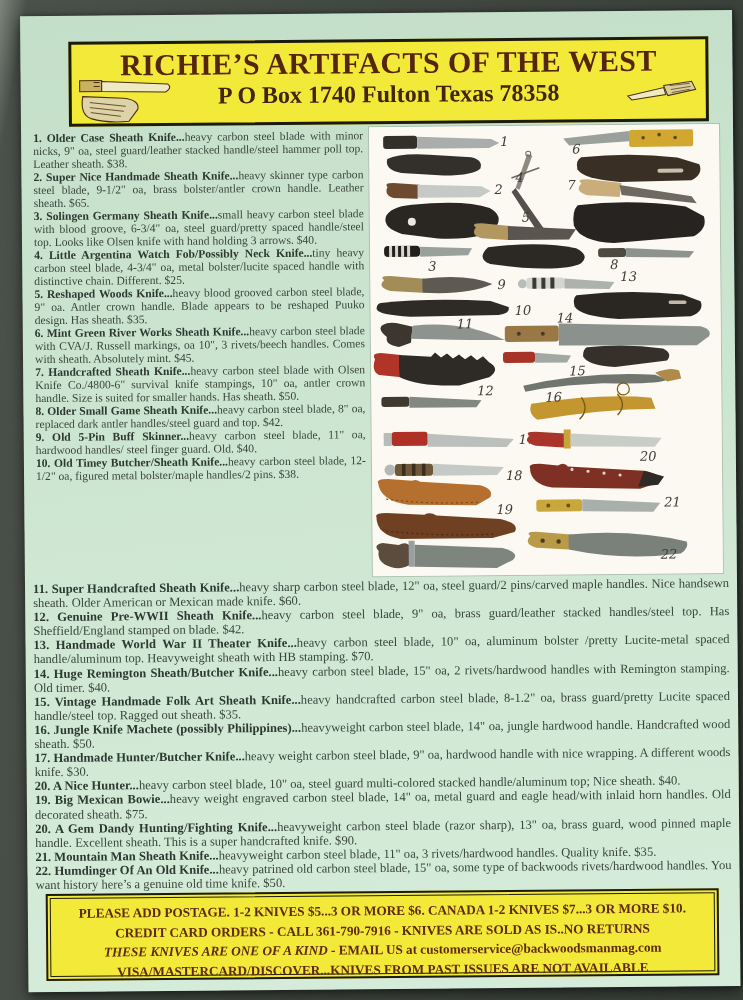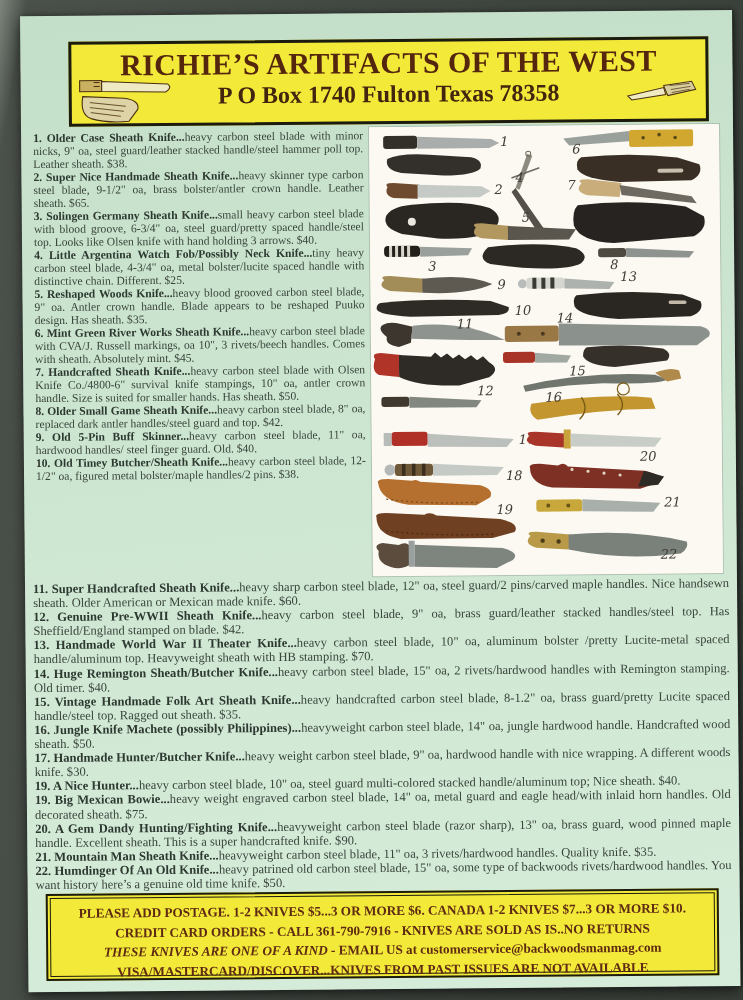--- a/index.html
+++ b/index.html
@@ -292,21 +292,21 @@
   <p class="item"><b class="lead">13. Handmade World War II Theater Knife...</b><span>heavy carbon steel blade, 10" oa, aluminum bolster /pretty Lucite-metal spaced handle/aluminum top. Heavyweight sheath with HB stamping. $70.</span></p>
 
   <p class="item"><b class="lead">14. Huge Remington Sheath/Butcher Knife...</b><span>heavy carbon steel blade, 15" oa, 2 rivets/hardwood handles with Remington stamping. Old timer. $40.</span></p>
 
   <p class="item"><b class="lead">15. Vintage Handmade Folk Art Sheath Knife...</b><span>heavy handcrafted carbon steel blade, 8-1.2" oa, brass guard/pretty Lucite spaced handle/steel top. Ragged out sheath. $35.</span></p>
 
   <p class="item"><b class="lead">16. Jungle Knife Machete (possibly Philippines)...</b><span>heavyweight carbon steel blade, 14" oa, jungle hardwood handle. Handcrafted wood sheath. $50.</span></p>
 
   <p class="item"><b class="lead">17. Handmade Hunter/Butcher Knife...</b><span>heavy weight carbon steel blade, 9" oa, hardwood handle with nice wrapping. A different woods knife. $30.</span></p>
 
-  <p class="item"><b class="lead">19. A Nice Hunter...</b><span>heavy carbon steel blade, 10" oa, steel guard multi-colored stacked handle/aluminum top; Nice sheath. $40.</span></p>
+  <p class="item"><b class="lead">20. A Nice Hunter...</b><span>heavy carbon steel blade, 10" oa, steel guard multi-colored stacked handle/aluminum top; Nice sheath. $40.</span></p>
 
   <p class="item"><b class="lead">19. Big Mexican Bowie...</b><span>heavy weight engraved carbon steel blade, 14" oa, metal guard and eagle head/with inlaid horn handles. Old decorated sheath. $75.</span></p>
 
   <p class="item"><b class="lead">20. A Gem Dandy Hunting/Fighting Knife...</b><span>heavyweight carbon steel blade (razor sharp), 13" oa, brass guard, wood pinned maple handle. Excellent sheath. This is a super handcrafted knife. $90.</span></p>
 
   <p class="item"><b class="lead">21. Mountain Man Sheath Knife...</b><span>heavyweight carbon steel blade, 11" oa, 3 rivets/hardwood handles. Quality knife. $35.</span></p>
 
   <p class="item"><b class="lead">22. Humdinger Of An Old Knife...</b><span>heavy patrined old carbon steel blade, 15" oa, some type of backwoods rivets/hardwood handles. You want history here’s a genuine old time knife. $50.</span></p>
 </div>
 

